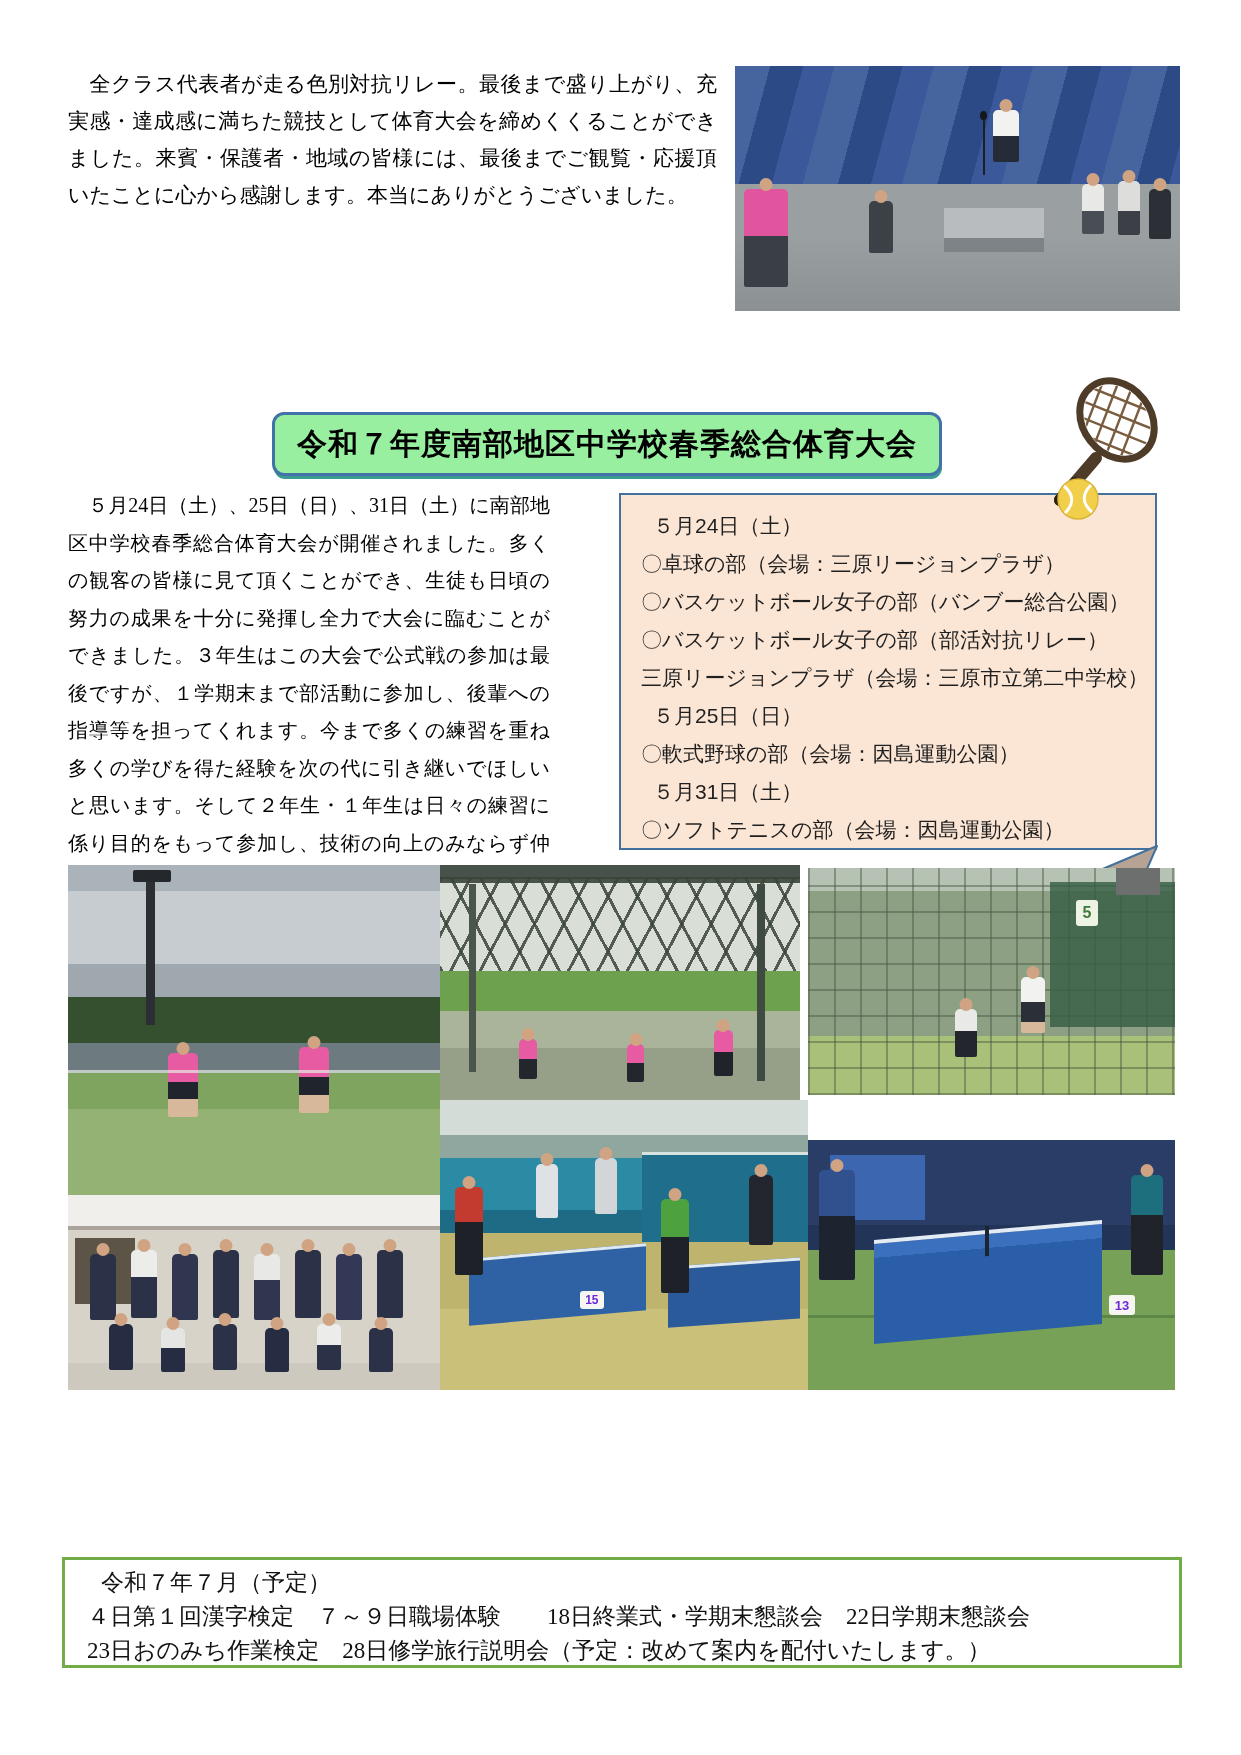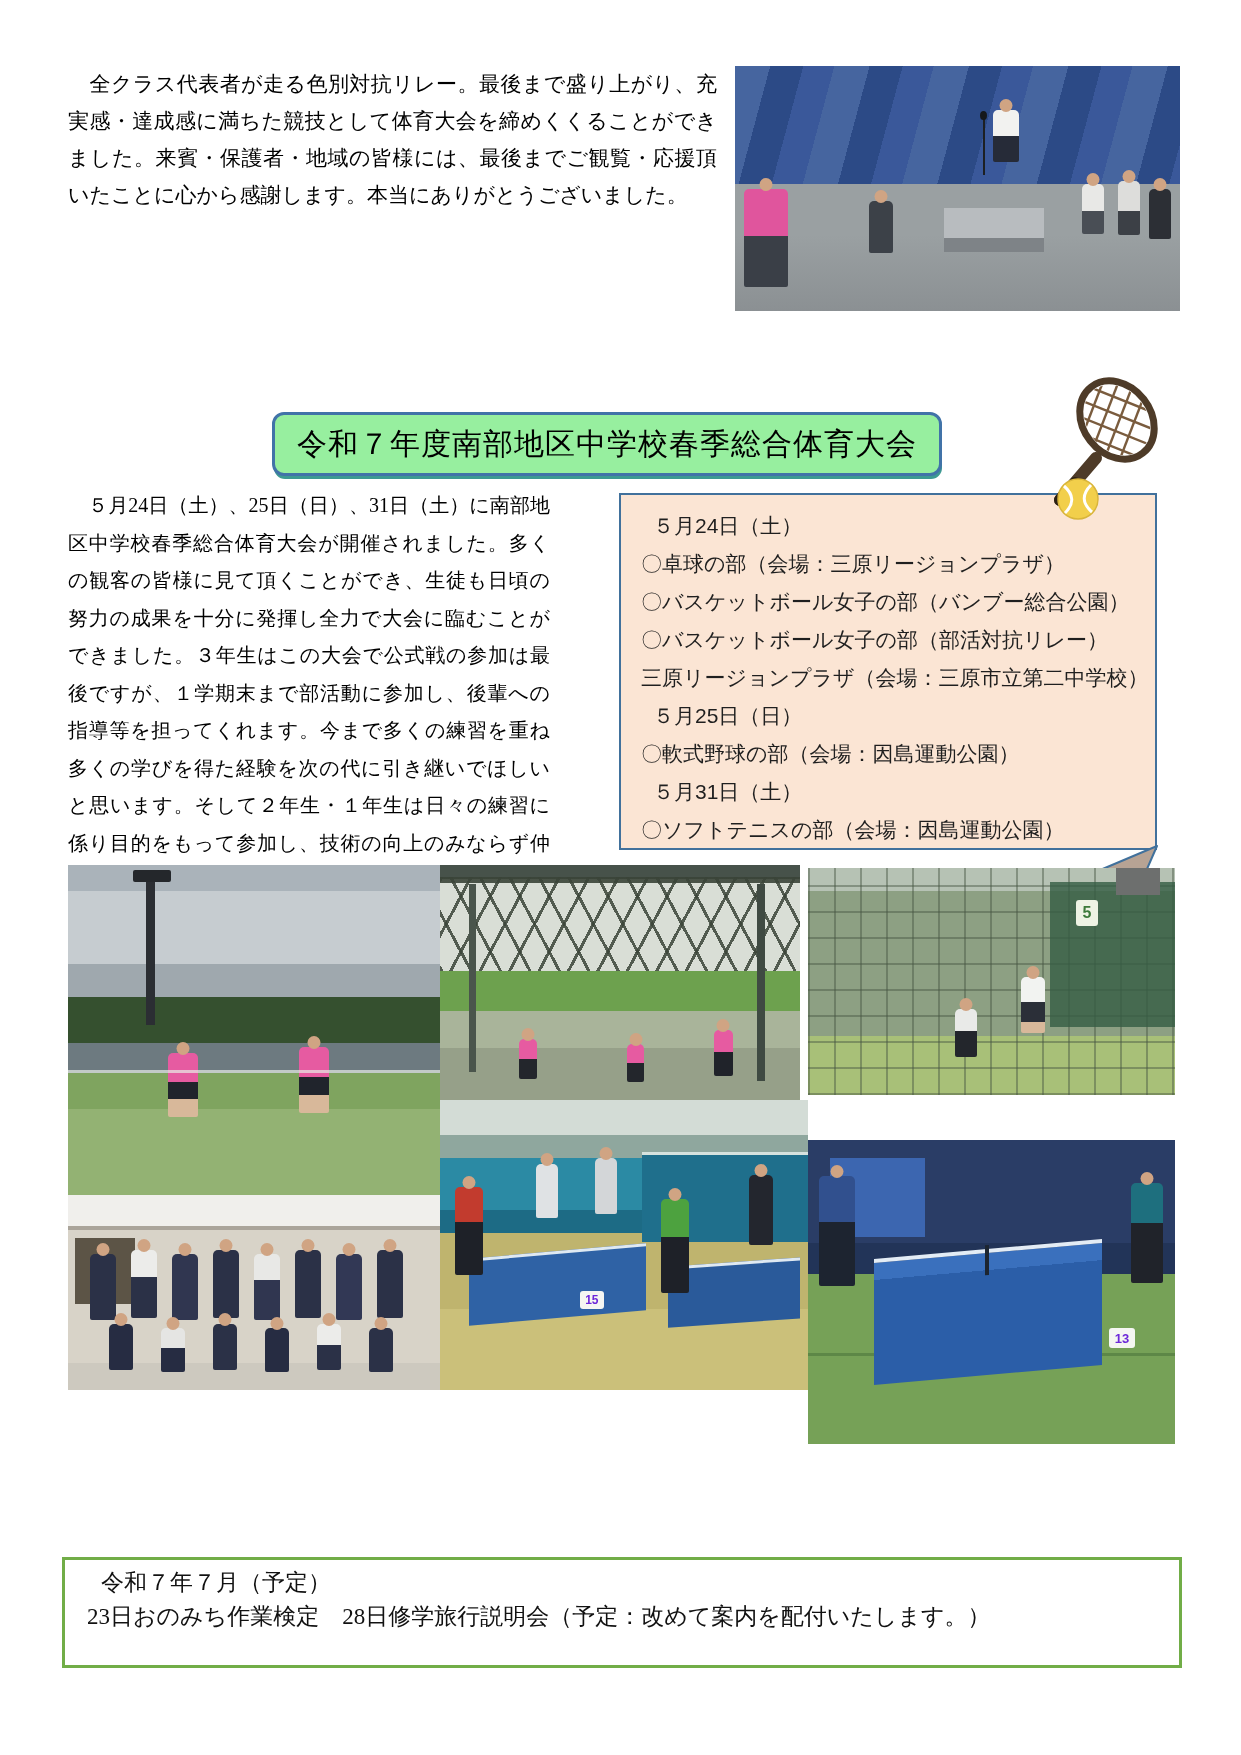--- a/index.html
+++ b/index.html
@@ -12,21 +12,21 @@
   .intro{position:absolute;left:68px;top:66px;width:1112px;font-size:21px;line-height:37px;text-align:justify;}
   .intro p{text-align:justify;}
 
   .photo{position:absolute;overflow:hidden;background:#cfd2d4;}
   .photo-float{float:right;position:relative;overflow:hidden;width:445px;height:245px;margin:0 0 6px 18px;background:#9aa0a2;}
 
   
   .banner{position:absolute;left:272px;top:412px;width:670px;height:64px;box-sizing:border-box;
           background:#97ef9f;border:3px solid #4173a8;border-radius:12px;
           box-shadow:1px 4px 0 -1px #3d9a92;display:flex;align-items:center;justify-content:center;}
-  .banner span{font-family:"Liberation Sans","DejaVu Sans",sans-serif;font-weight:normal;font-size:30px;letter-spacing:1px;color:#000;}
+  .banner span{font-family:"Liberation Sans","DejaVu Sans",sans-serif;font-weight:bold;font-size:30px;letter-spacing:1px;color:#000;}
 
   
   .article{position:absolute;left:68px;top:487px;width:482px;font-size:20px;line-height:37.5px;text-align:justify;}
 
   
   .sched{position:absolute;left:619px;top:493px;width:538px;height:357px;box-sizing:border-box;
          background:#fbe5d4;border:2px solid #41719c;
          font-family:"Liberation Sans","DejaVu Sans",sans-serif;font-size:21px;color:#1f1f1f;
          padding:12px 0 0 20px;}
   .sched-line{height:38px;line-height:38px;white-space:nowrap;}
@@ -185,31 +185,32 @@
     <div class="fg" style="left:8%;top:52%;width:48%;height:22%;background:#2f62a5;border-top:3px solid #dfe9f2;transform:skewY(-5deg);"></div>
     <div class="fg" style="left:62%;top:56%;width:36%;height:20%;background:#2a5a9a;border-top:3px solid #dfe9f2;transform:skewY(-4deg);"></div>
     <div class="tag" style="left:38%;top:66%;width:24px;height:18px;font-size:12px;">15</div>
     <i class="pn" style="left:4%;top:30%;width:28px;height:88px;background:linear-gradient(180deg,#c23b2e 0 40%,#1e2128 40%);"></i>
     <i class="pn" style="left:60%;top:34%;width:28px;height:94px;background:linear-gradient(180deg,#4da23f 0 40%,#1e2128 40%);"></i>
     <i class="pn" style="left:26%;top:22%;width:22px;height:54px;background:#dfe2e4;"></i>
     <i class="pn" style="left:42%;top:20%;width:22px;height:56px;background:#d3d6d8;"></i>
     <i class="pn" style="left:84%;top:26%;width:24px;height:70px;background:#23262e;"></i>
   </div>
 
-  <div class="photo" style="left:808px;top:1140px;width:367px;height:304px;
+  <div class="photo" style="left:808px;top:1140px;width:367px;height:250px;
        background:linear-gradient(180deg,#2a3d66 0 34%,#223458 34% 44%,#76a157 44% 100%);">
     <div class="fg" style="left:6%;top:6%;width:26%;height:26%;background:#3c66b0;"></div>
     <div class="fg" style="left:0;top:70%;width:100%;height:3px;background:#5d8747;"></div>
     <div class="fg" style="left:18%;top:36%;width:62%;height:40%;
          background:linear-gradient(180deg,#3a70bd 0 14%,#2b5ea8 14% 100%);border-top:4px solid #e3ecf5;transform:skewY(-5deg);">
       <div class="fg" style="left:49%;top:-8px;width:4px;height:30px;background:#1c2530;"></div>
     </div>
     <div class="tag" style="left:82%;top:62%;width:26px;height:20px;font-size:13px;">13</div>
     <i class="pn" style="left:3%;top:12%;width:36px;height:110px;background:linear-gradient(180deg,#31508e 0 42%,#1d2430 42%);"></i>
     <i class="pn" style="left:88%;top:14%;width:32px;height:100px;background:linear-gradient(180deg,#1e6f7e 0 40%,#20232a 40%);"></i>
   </div>
 
   <div class="july">
     <div class="l1">令和７年７月（予定）</div>
+    <div>４日第１回漢字検定　７～９日職場体験　　18日終業式・学期末懇談会　22日学期末懇談会</div>
     <div>23日おのみち作業検定　28日修学旅行説明会（予定：改めて案内を配付いたします。）</div>
   </div>
 
 </div>
 
 </body></html>

